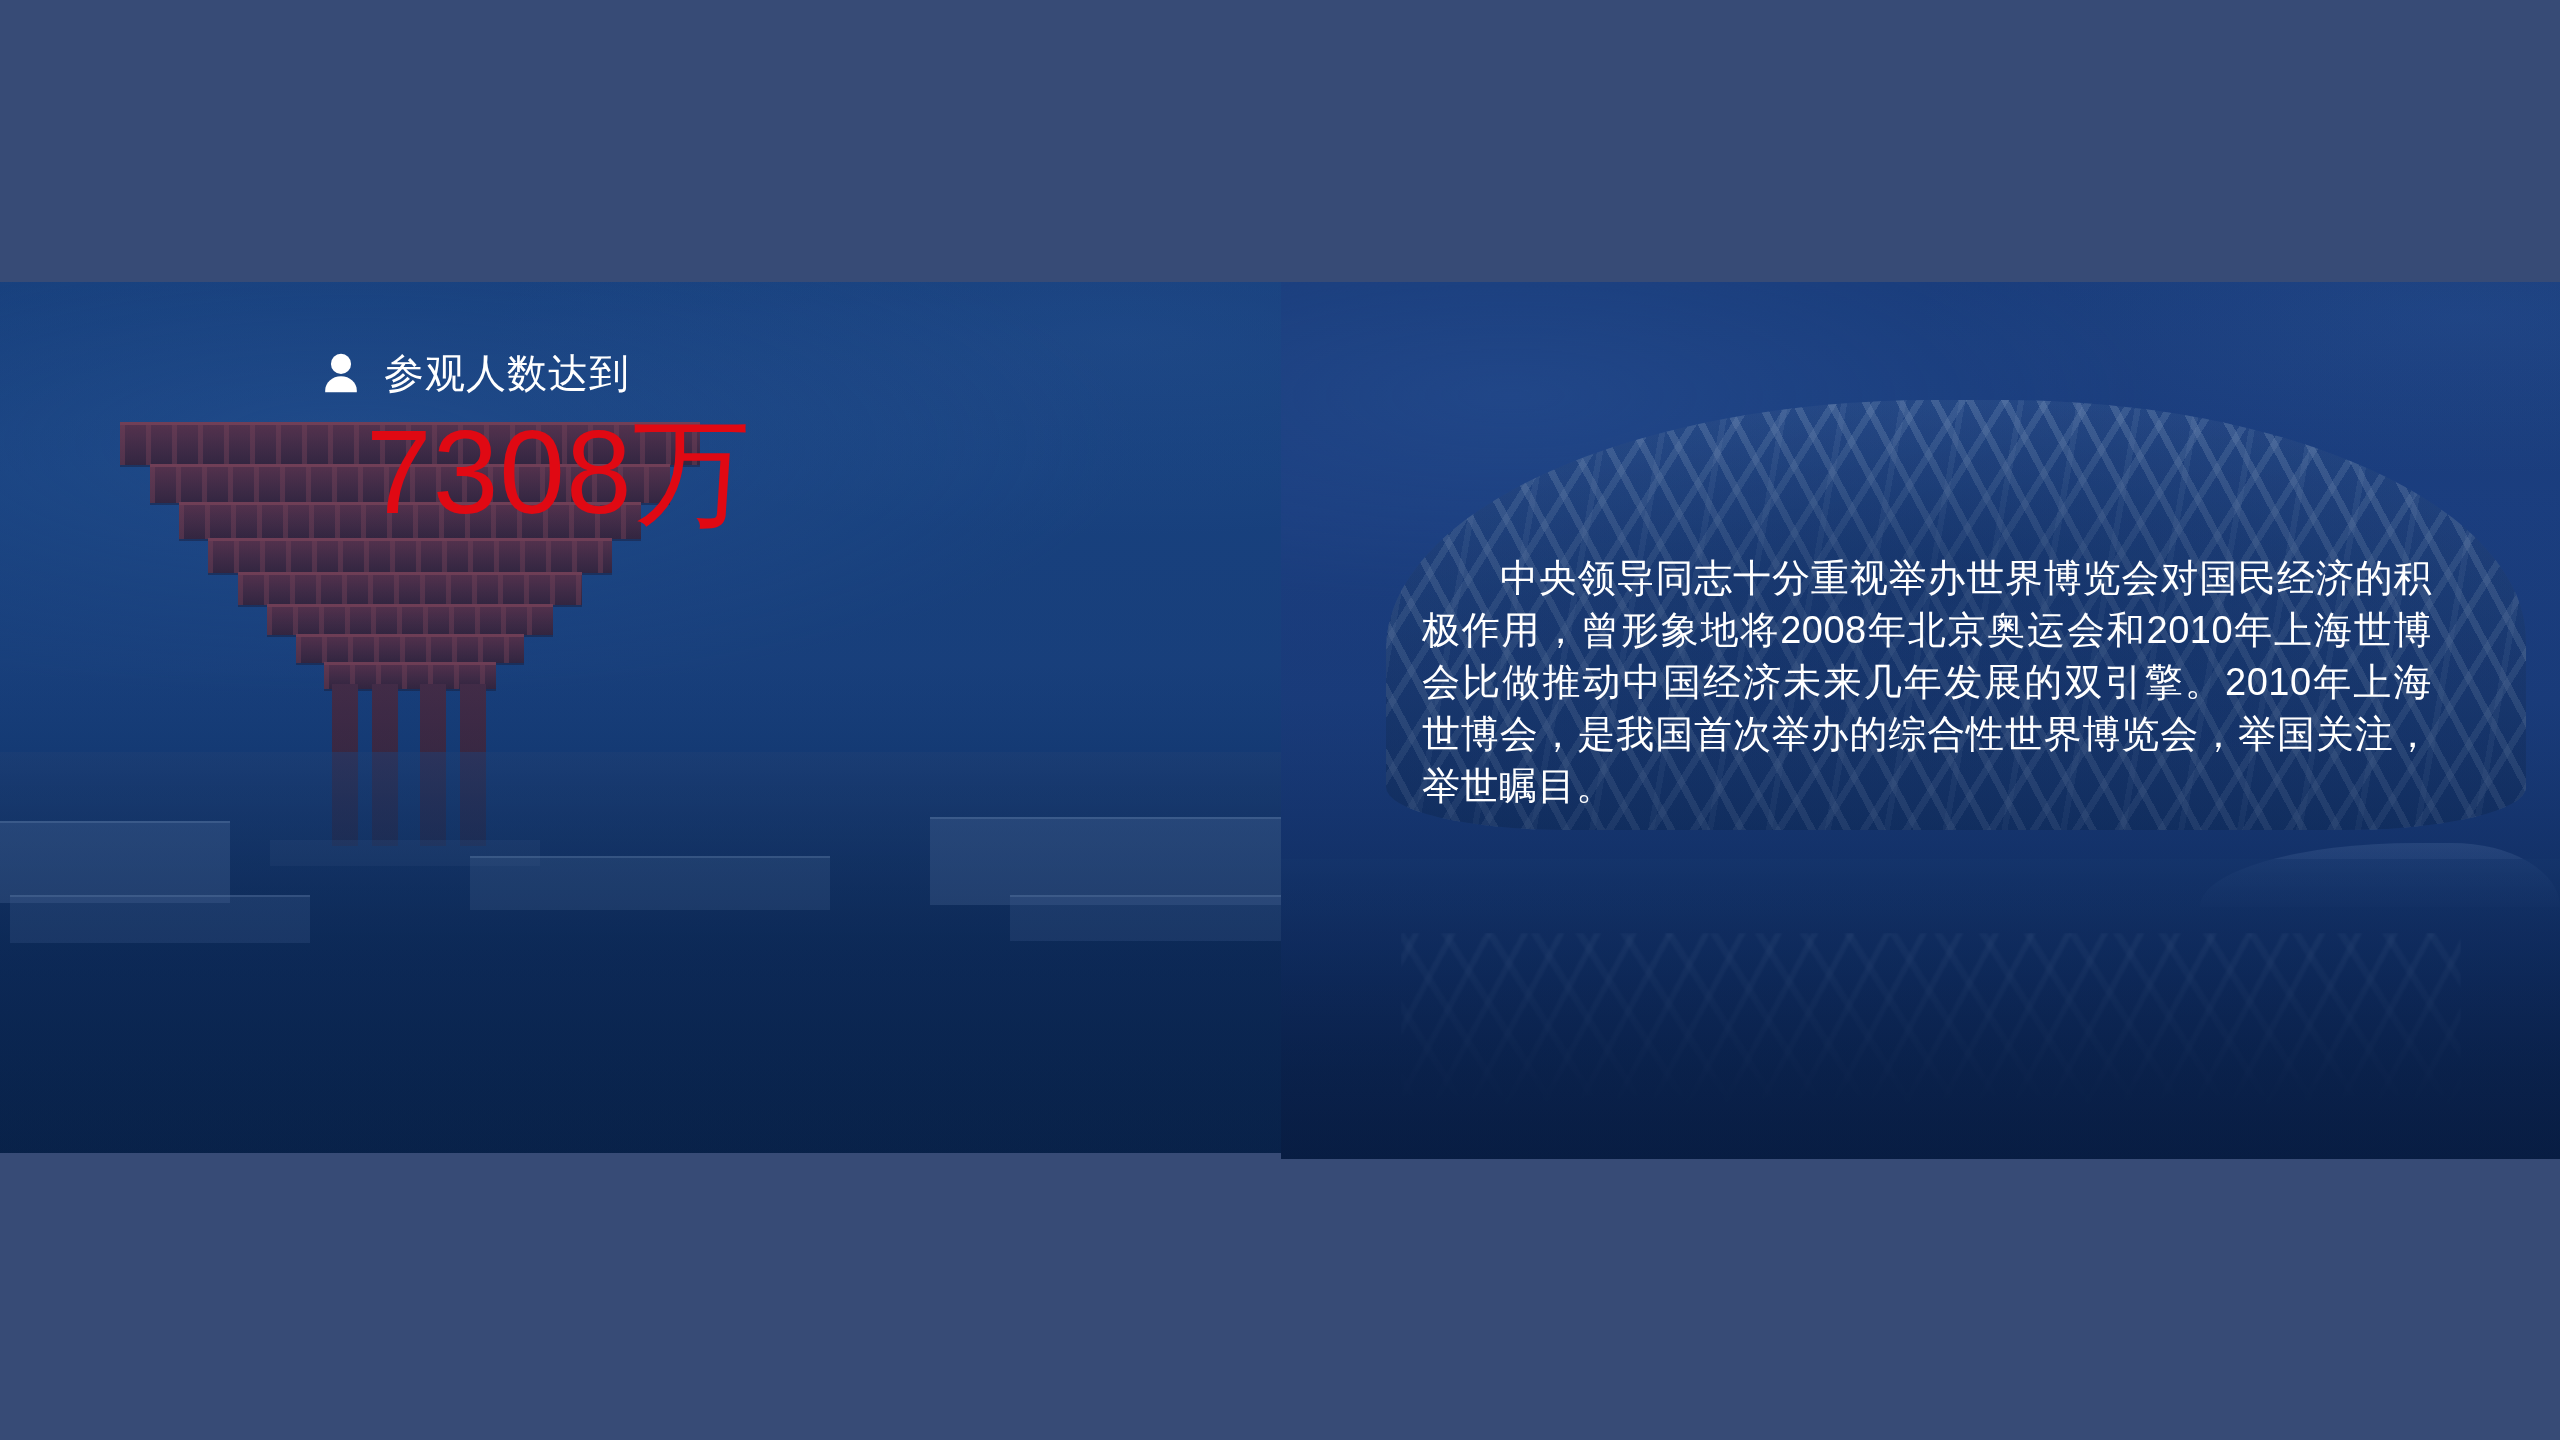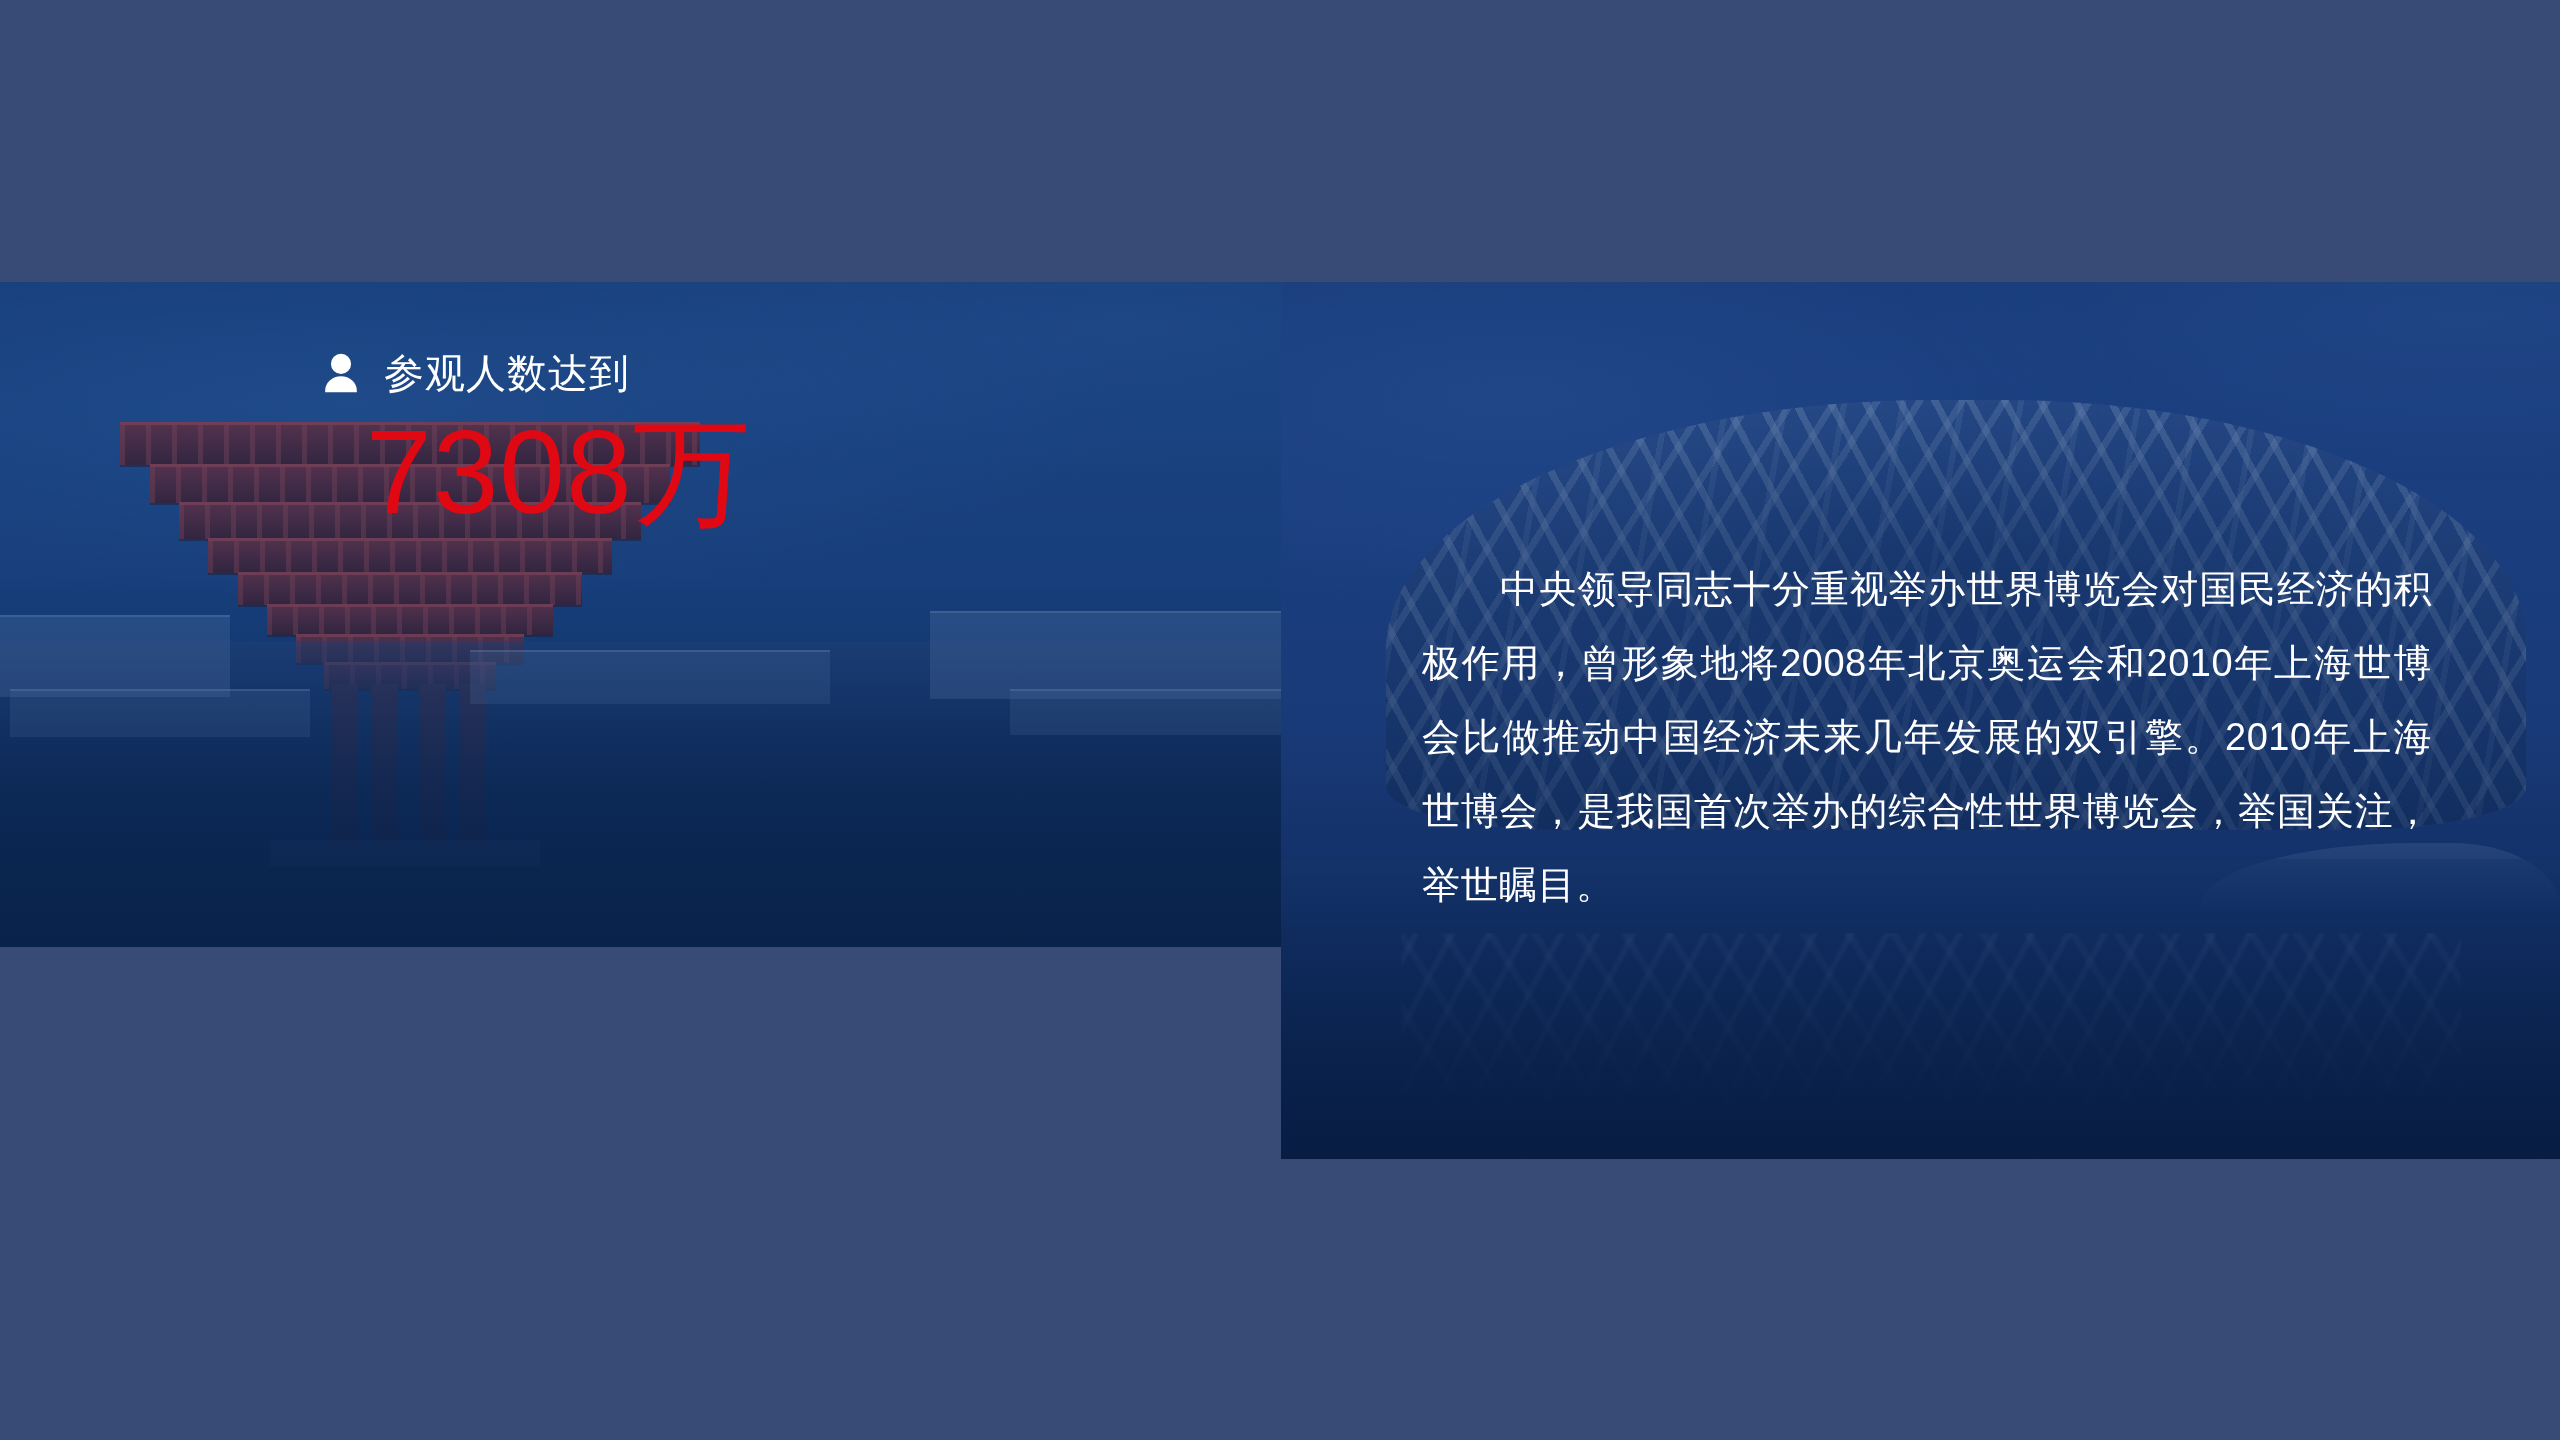--- a/index.html
+++ b/index.html
@@ -31,21 +31,21 @@
     height: 877px;
     display: block;
   }
 
   
   #left-panel {
     position: absolute;
     left: 0;
     top: 0;
     width: 1281px;
-    height: 665px;
+    height: 871px;
     overflow: hidden;
     background:
       linear-gradient(180deg,
         #18407c 0%,
         #1b4684 22%,
         #1d4684 44%,
         #143b75 62%,
         #0d2f63 78%,
         #0a2a5c 90%,
         #0a2757 100%);
@@ -344,21 +344,21 @@
 
   
   #body-text {
     position: absolute;
     z-index: 5;
     left: 141px;
     top: 232px;
     width: 1010px;
     color: #ffffff;
     font-size: 38px;
-    line-height: 74px;
+    line-height: 52px;
     letter-spacing: 0.5px;
     text-align: justify;
     text-justify: inter-ideograph;
     text-indent: 78px;
     font-weight: 400;
   }
 </style>
 </head>
 <body>
 

